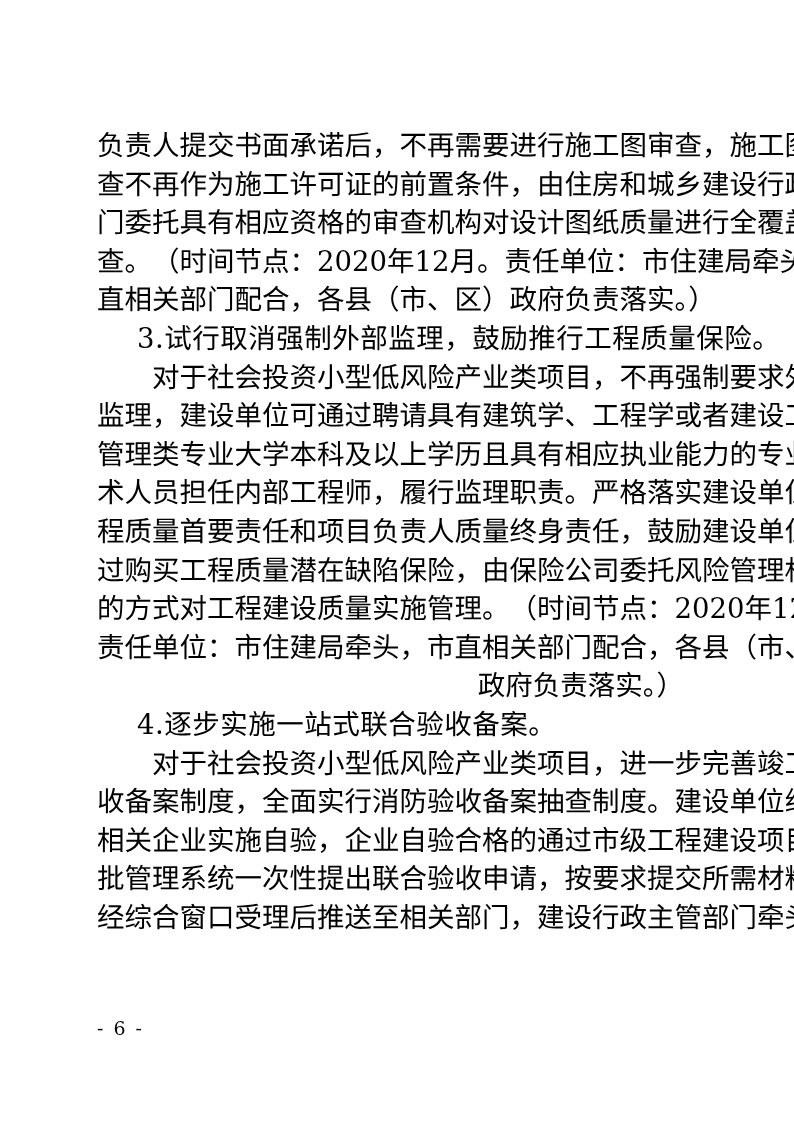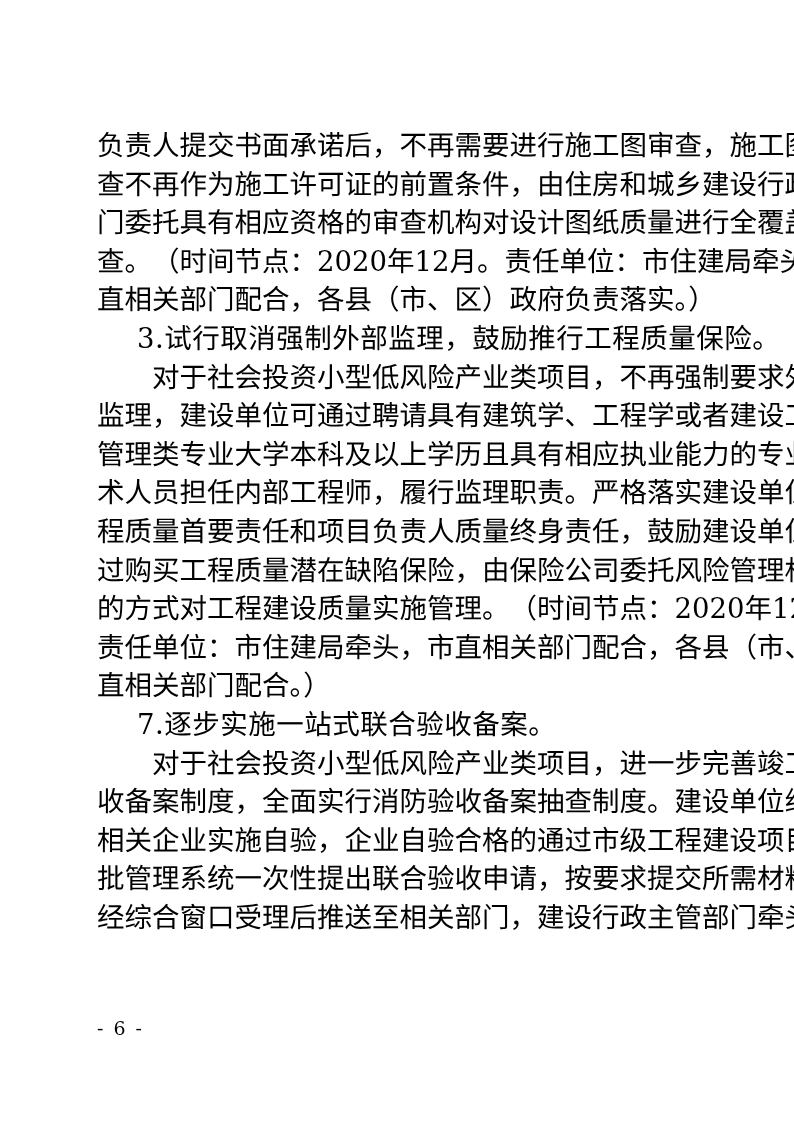--- a/index.html
+++ b/index.html
@@ -48,20 +48,21 @@
   
   .line.j {
     display: flex;
     justify-content: space-between;
   }
   .line.j > span { display: inline-block; }
 
   
   .line.last {
     display: block;
+    text-align: right;
   }
 
   
   .line.heading {
     font-weight: normal;
     padding-left: 40px;
     display: block;
     letter-spacing: 0.5px;
   }
 
@@ -94,22 +95,22 @@
       <div class="line last">直相关部门配合，各县（市、区）政府负责落实。）</div>
       <div class="line heading">3.试行取消强制外部监理，鼓励推行工程质量保险。</div>
       <div class="line j indent"><span>对</span><span>于</span><span>社</span><span>会</span><span>投</span><span>资</span><span>小</span><span>型</span><span>低</span><span>风</span><span>险</span><span>产</span><span>业</span><span>类</span><span>项</span><span>目</span><span>，</span><span>不</span><span>再</span><span>强</span><span>制</span><span>要</span><span>求</span><span>外</span></div>
       <div class="line j"><span>监</span><span>理</span><span>，</span><span>建</span><span>设</span><span>单</span><span>位</span><span>可</span><span>通</span><span>过</span><span>聘</span><span>请</span><span>具</span><span>有</span><span>建</span><span>筑</span><span>学</span><span>、</span><span>工</span><span>程</span><span>学</span><span>或</span><span>者</span><span>建</span><span>设</span><span>工</span></div>
       <div class="line j"><span>管</span><span>理</span><span>类</span><span>专</span><span>业</span><span>大</span><span>学</span><span>本</span><span>科</span><span>及</span><span>以</span><span>上</span><span>学</span><span>历</span><span>且</span><span>具</span><span>有</span><span>相</span><span>应</span><span>执</span><span>业</span><span>能</span><span>力</span><span>的</span><span>专</span><span>业</span></div>
       <div class="line j"><span>术</span><span>人</span><span>员</span><span>担</span><span>任</span><span>内</span><span>部</span><span>工</span><span>程</span><span>师</span><span>，</span><span>履</span><span>行</span><span>监</span><span>理</span><span>职</span><span>责</span><span>。</span><span>严</span><span>格</span><span>落</span><span>实</span><span>建</span><span>设</span><span>单</span><span>位</span></div>
       <div class="line j"><span>程</span><span>质</span><span>量</span><span>首</span><span>要</span><span>责</span><span>任</span><span>和</span><span>项</span><span>目</span><span>负</span><span>责</span><span>人</span><span>质</span><span>量</span><span>终</span><span>身</span><span>责</span><span>任</span><span>，</span><span>鼓</span><span>励</span><span>建</span><span>设</span><span>单</span><span>位</span></div>
       <div class="line j"><span>过</span><span>购</span><span>买</span><span>工</span><span>程</span><span>质</span><span>量</span><span>潜</span><span>在</span><span>缺</span><span>陷</span><span>保</span><span>险</span><span>，</span><span>由</span><span>保</span><span>险</span><span>公</span><span>司</span><span>委</span><span>托</span><span>风</span><span>险</span><span>管</span><span>理</span><span>机</span></div>
       <div class="line j"><span>的</span><span>方</span><span>式</span><span>对</span><span>工</span><span>程</span><span>建</span><span>设</span><span>质</span><span>量</span><span>实</span><span>施</span><span>管</span><span>理</span><span>。</span><span>（</span><span>时</span><span>间</span><span>节</span><span>点</span><span>：</span><span>2</span><span>0</span><span>2</span><span>0</span><span>年</span><span>1</span><span>2</span></div>
       <div class="line j"><span>责</span><span>任</span><span>单</span><span>位</span><span>：</span><span>市</span><span>住</span><span>建</span><span>局</span><span>牵</span><span>头</span><span>，</span><span>市</span><span>直</span><span>相</span><span>关</span><span>部</span><span>门</span><span>配</span><span>合</span><span>，</span><span>各</span><span>县</span><span>（</span><span>市</span><span>、</span></div>
-      <div class="line last">直相关部门配合。）</div>
-      <div class="line heading">7.逐步实施一站式联合验收备案。</div>
+      <div class="line last">政府负责落实。）</div>
+      <div class="line heading">4.逐步实施一站式联合验收备案。</div>
       <div class="line j indent"><span>对</span><span>于</span><span>社</span><span>会</span><span>投</span><span>资</span><span>小</span><span>型</span><span>低</span><span>风</span><span>险</span><span>产</span><span>业</span><span>类</span><span>项</span><span>目</span><span>，</span><span>进</span><span>一</span><span>步</span><span>完</span><span>善</span><span>竣</span><span>工</span></div>
       <div class="line j"><span>收</span><span>备</span><span>案</span><span>制</span><span>度</span><span>，</span><span>全</span><span>面</span><span>实</span><span>行</span><span>消</span><span>防</span><span>验</span><span>收</span><span>备</span><span>案</span><span>抽</span><span>查</span><span>制</span><span>度</span><span>。</span><span>建</span><span>设</span><span>单</span><span>位</span><span>组</span></div>
       <div class="line j"><span>相</span><span>关</span><span>企</span><span>业</span><span>实</span><span>施</span><span>自</span><span>验</span><span>，</span><span>企</span><span>业</span><span>自</span><span>验</span><span>合</span><span>格</span><span>的</span><span>通</span><span>过</span><span>市</span><span>级</span><span>工</span><span>程</span><span>建</span><span>设</span><span>项</span><span>目</span></div>
       <div class="line j"><span>批</span><span>管</span><span>理</span><span>系</span><span>统</span><span>一</span><span>次</span><span>性</span><span>提</span><span>出</span><span>联</span><span>合</span><span>验</span><span>收</span><span>申</span><span>请</span><span>，</span><span>按</span><span>要</span><span>求</span><span>提</span><span>交</span><span>所</span><span>需</span><span>材</span><span>料</span></div>
       <div class="line last">经综合窗口受理后推送至相关部门，建设行政主管部门牵头组</div>
     </div>
 
   <div class="footer">- 6 -</div>
 
 </div>

